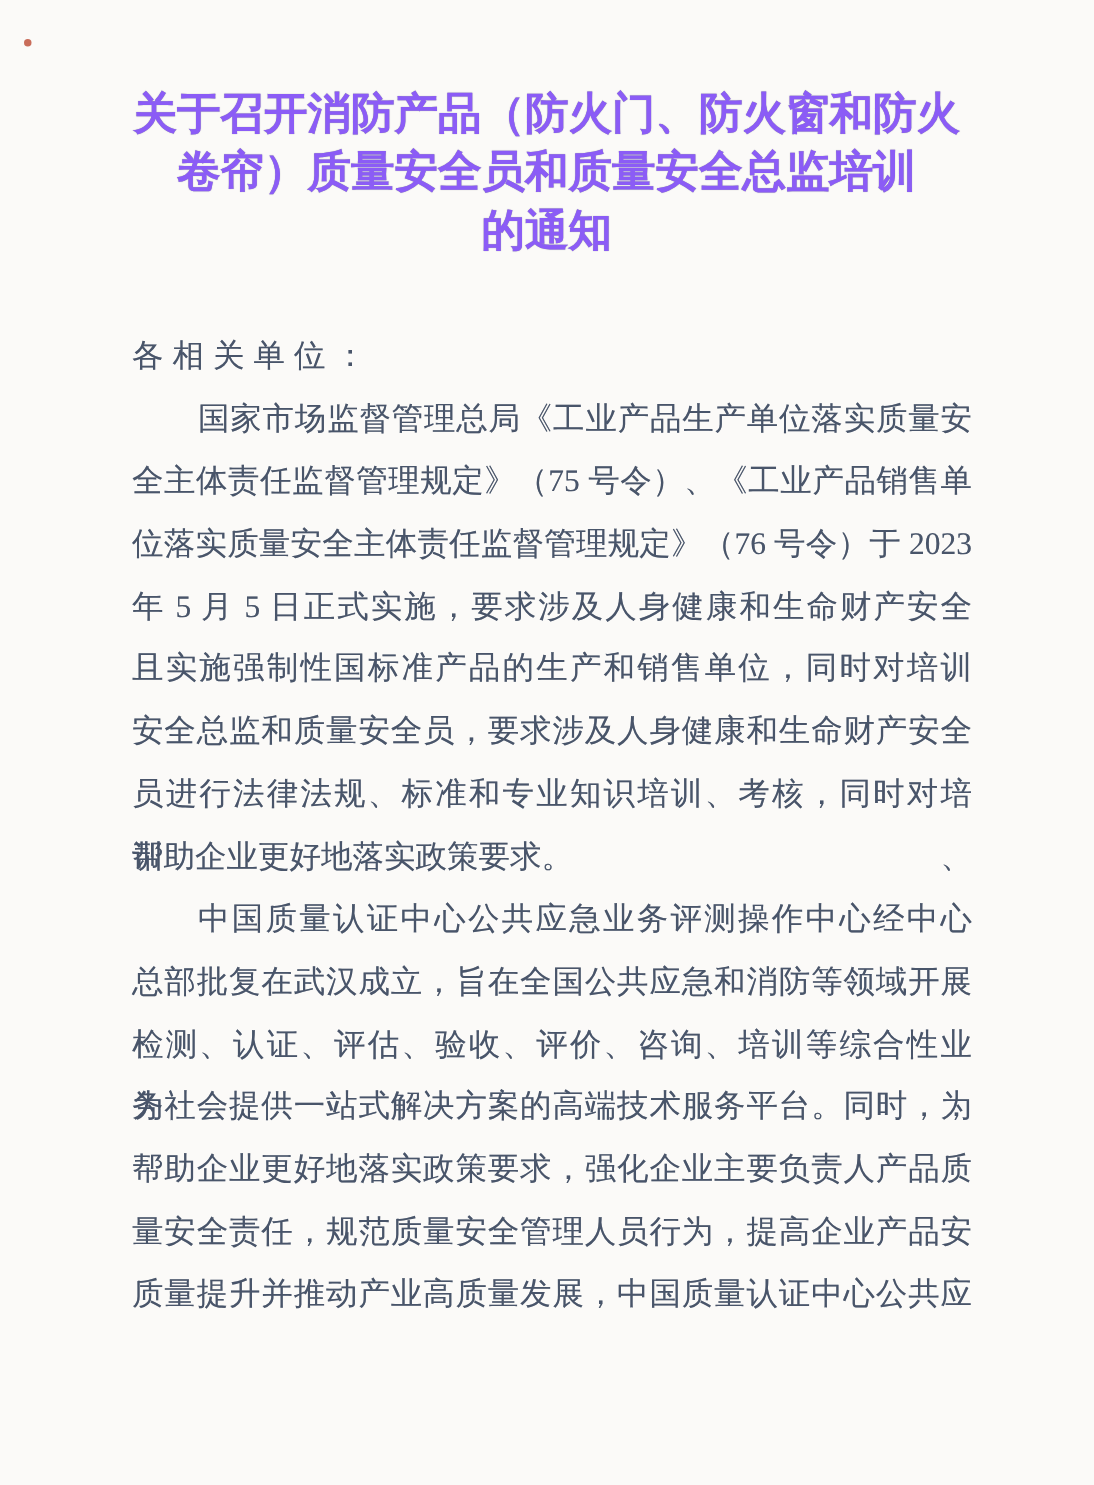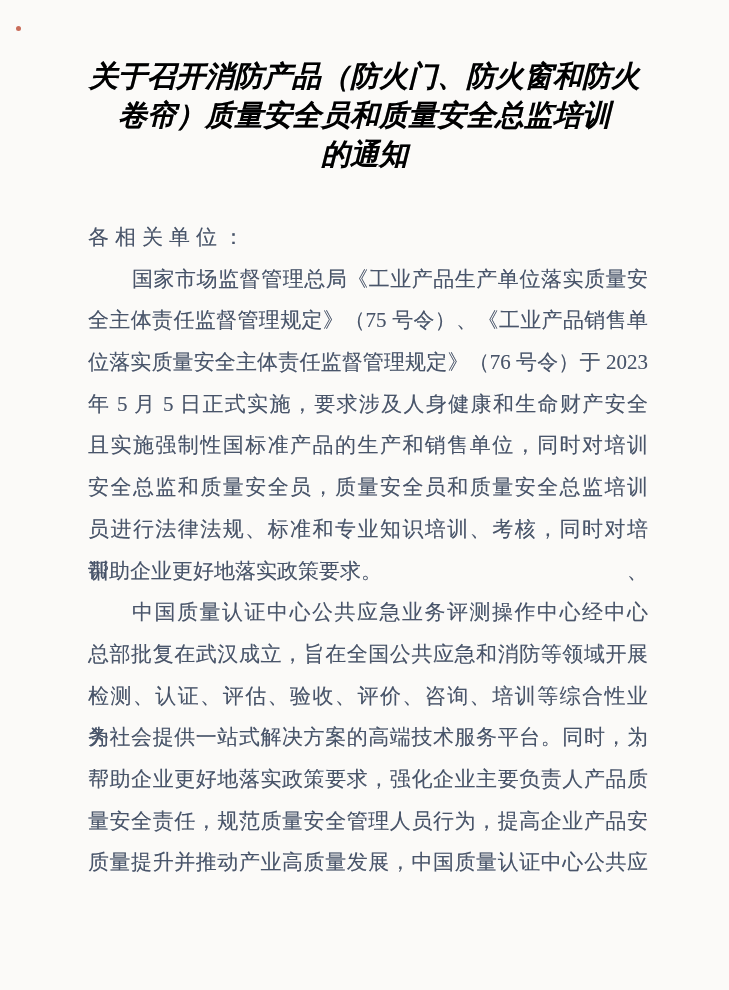--- a/index.html
+++ b/index.html
@@ -66,35 +66,35 @@
     letter-spacing: 6px;
   }
 </style>
 </head>
 <body>
 
 <div class="page" style="background: rgb(251, 250, 248);">
 
   <div class="artifact-dot" style="background: rgb(192, 84, 62);"></div>
 
-  <div class="doc-title" style="color: #000000; font-style: italic;">
+  <div class="doc-title" style="color: #8b5cf6;">
     <div>关于召开消防产品（防火门、防火窗和防火</div>
     <div>卷帘）质量安全员和质量安全总监培训</div>
     <div>的通知</div>
   </div>
 
   <div class="doc-body" style="color: rgb(73, 85, 106);">
     <div>
         <div class="line salute">各相关单位：</div>
         <div class="line indent stretch">国家市场监督管理总局《工业产品生产单位落实质量安</div>
         <div class="line stretch">全主体责任监督管理规定》（75 号令）、《工业产品销售单</div>
         <div class="line stretch">位落实质量安全主体责任监督管理规定》（76 号令）于 2023</div>
         <div class="line stretch">年 5 月 5 日正式实施，要求涉及人身健康和生命财产安全</div>
         <div class="line stretch">且实施强制性国标准产品的生产和销售单位，同时对培训</div>
-        <div class="line stretch">安全总监和质量安全员，质量安全员和质量安全总监培训</div>
+        <div class="line stretch">安全总监和质量安全员，要求涉及人身健康和生命财产安全</div>
         <div class="line stretch">员进行法律法规、标准和专业知识培训、考核，同时对培训、</div>
         <div class="line">帮助企业更好地落实政策要求。</div>
         <div class="line indent stretch">中国质量认证中心公共应急业务评测操作中心经中心</div>
         <div class="line stretch">总部批复在武汉成立，旨在全国公共应急和消防等领域开展</div>
         <div class="line stretch">检测、认证、评估、验收、评价、咨询、培训等综合性业务，</div>
         <div class="line stretch">为社会提供一站式解决方案的高端技术服务平台。同时，为</div>
         <div class="line stretch">帮助企业更好地落实政策要求，强化企业主要负责人产品质</div>
         <div class="line stretch">量安全责任，规范质量安全管理人员行为，提高企业产品安</div>
         <div class="line stretch">质量提升并推动产业高质量发展，中国质量认证中心公共应</div>
       </div>

